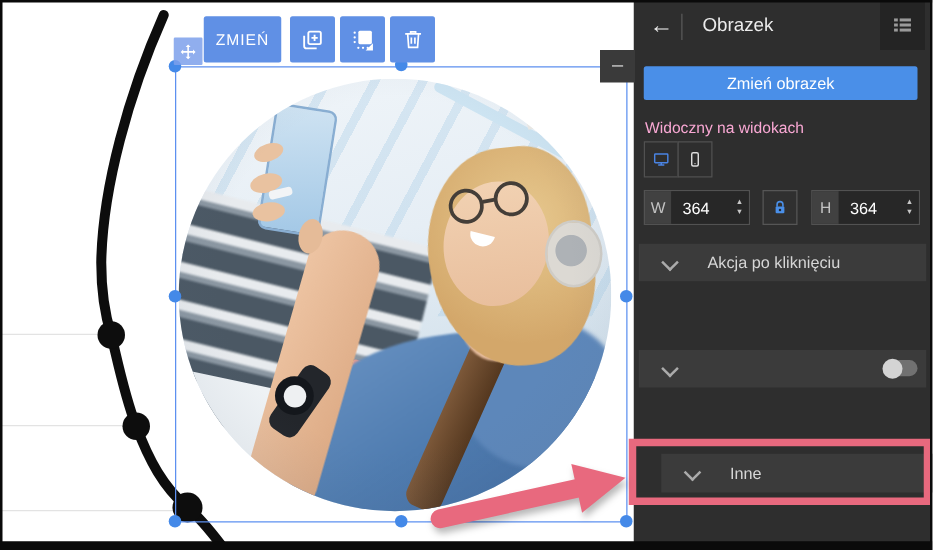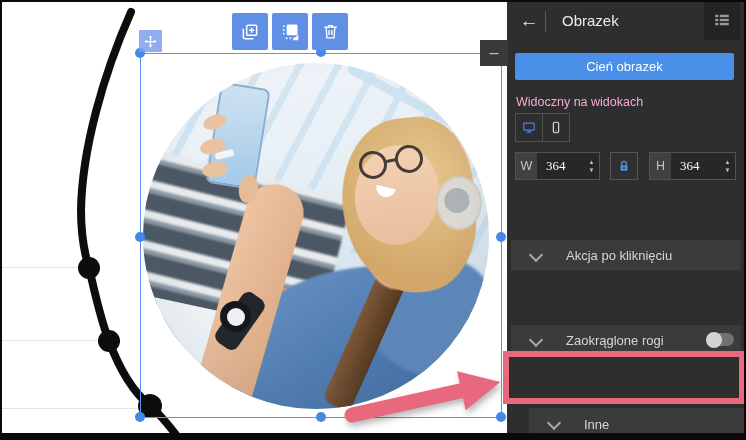--- a/index.html
+++ b/index.html
@@ -47,28 +47,28 @@
         cursor:pointer;box-sizing:border-box;}
   #dev-desktop{left:8px;}
   #dev-mobile{left:35px;}
   .dim-group{position:absolute;top:152px;height:28px;display:flex;border:1px solid #525252;
         box-sizing:border-box;}
   #w-group{left:8px;width:85px;}
   #h-group{left:142px;width:87px;}
   .dim-label{width:21px;background:#414141;color:#c3c3c3;font-size:12.5px;display:flex;
         align-items:center;justify-content:center;}
   .dim-input{flex:1;min-width:0;background:#272727;border:none;color:#fff;font-size:13px;
-        padding:0 0 0 9px;font-family:Liberation Serif, serif;}
+        padding:0 0 0 9px;font-family:Liberation Sans, sans-serif;}
   .stepper{width:15px;background:#272727;display:flex;flex-direction:column;align-items:center;
         justify-content:center;gap:3px;cursor:pointer;}
   .stepper span{font-size:6px;color:#c6c6c6;line-height:5px;}
   #lock-btn{position:absolute;left:103px;top:152px;width:28px;height:28px;background:#303030;
         border:1px solid #565656;box-sizing:border-box;display:flex;align-items:center;
         justify-content:center;cursor:pointer;}
-  .acc-row{position:absolute;left:4px;width:230px;height:30px;background:#3b3b3b;cursor:pointer;margin-top:45px;}
+  .acc-row{position:absolute;left:4px;width:230px;height:30px;background:#3b3b3b;cursor:pointer;}
   .chev{position:absolute;left:20px;top:10px;width:8px;height:8px;border-left:2px solid #ababab;
         border-bottom:2px solid #ababab;transform:rotate(-45deg);}
   .acc-label{position:absolute;left:55px;top:50%;transform:translateY(-50%);font-size:13px;
         color:#d6d6d6;white-space:nowrap;}
   .toggle{position:absolute;right:7px;top:8px;width:27px;height:13px;border-radius:7px;
         background:#717171;cursor:pointer;}
   .toggle .knob{position:absolute;left:-1px;top:-1.5px;width:16px;height:16px;border-radius:50%;
         background:#d4d4d4;}
   #row-inne{left:22px;top:363px;height:31px;width:227px;}
   
@@ -137,20 +137,21 @@
   <div class="handle" style="left:135px;top:412px"></div>
   <div class="handle" style="left:316px;top:412px"></div>
   <div class="handle" style="left:496px;top:412px"></div>
 
   <div id="move-handle">
     <svg width="15" height="15" viewBox="0 0 24 24">
       <path d="M12 1.5l3.2 3.2h-2.2v5.3h5.3V7.8L21.5 11l-3.2 3.2v-2.2h-5.3v5.3h2.2L12 20.5l-3.2-3.2h2.2v-5.3H5.7v2.2L2.5 11l3.2-3.2v2.2h5.3V4.7H8.8z" fill="#fff" transform="translate(0,1)"></path>
     </svg>
   </div>
 
+  <button class="tbtn" id="btn-zmien">ZMIEŃ</button>
   <button class="tbtn" id="btn-dup">
     <svg width="20" height="20" viewBox="0 0 24 24" fill="none" stroke="#fff" stroke-width="1.8">
       <rect x="8" y="4" width="12" height="12" rx="1.5"></rect>
       <path d="M16 20H6a2 2 0 0 1-2-2V8"></path>
       <path d="M14 7v6 M11 10h6"></path>
     </svg>
   </button>
   <button class="tbtn" id="btn-pos">
     <svg width="20" height="20" viewBox="0 0 24 24" fill="#fff">
       <rect x="8" y="3" width="13" height="13" rx="1.5"></rect>
@@ -182,21 +183,21 @@
       <svg width="18" height="18" viewBox="0 0 24 24" fill="#9a9a9a">
         <rect x="3" y="5" width="4" height="3.2"></rect>
           <rect x="9" y="5" width="12" height="3.2"></rect>
         <rect x="3" y="10.4" width="4" height="3.2"></rect>
           <rect x="9" y="10.4" width="12" height="3.2"></rect>
         <rect x="3" y="15.8" width="4" height="3.2"></rect>
           <rect x="9" y="15.8" width="12" height="3.2"></rect>
       </svg>
     </button>
 
-    <button id="change-btn">Cień obrazek</button>
+    <button id="change-btn">Zmień obrazek</button>
 
     <div id="vis-label">Widoczny na widokach</div>
 
     <button class="dev-btn" id="dev-desktop">
       <svg width="19" height="19" viewBox="0 0 24 24" fill="none" stroke="#4a84e4" stroke-width="2">
         <rect x="3" y="4.5" width="18" height="12" rx="1"></rect>
         <path d="M12 16.5v3 M8.5 19.8h7" stroke-linecap="round"></path>
       </svg>
     </button>
     <button class="dev-btn" id="dev-mobile">
@@ -231,21 +232,20 @@
           <span>▼</span>
         </span>
     </div>
 
     <div class="acc-row" style="top:195px">
       <span class="chev"></span>
       <span class="acc-label">Akcja po kliknięciu</span>
     </div>
     <div class="acc-row" style="top:280px">
       <span class="chev"></span>
-      <span class="acc-label">Zaokrąglone rogi</span>
       <span class="toggle">
           <span class="knob"></span>
         </span>
     </div>
     <div class="acc-row" id="row-inne">
       <span class="chev"></span>
       <span class="acc-label">Inne</span>
     </div>
   </div>
 

